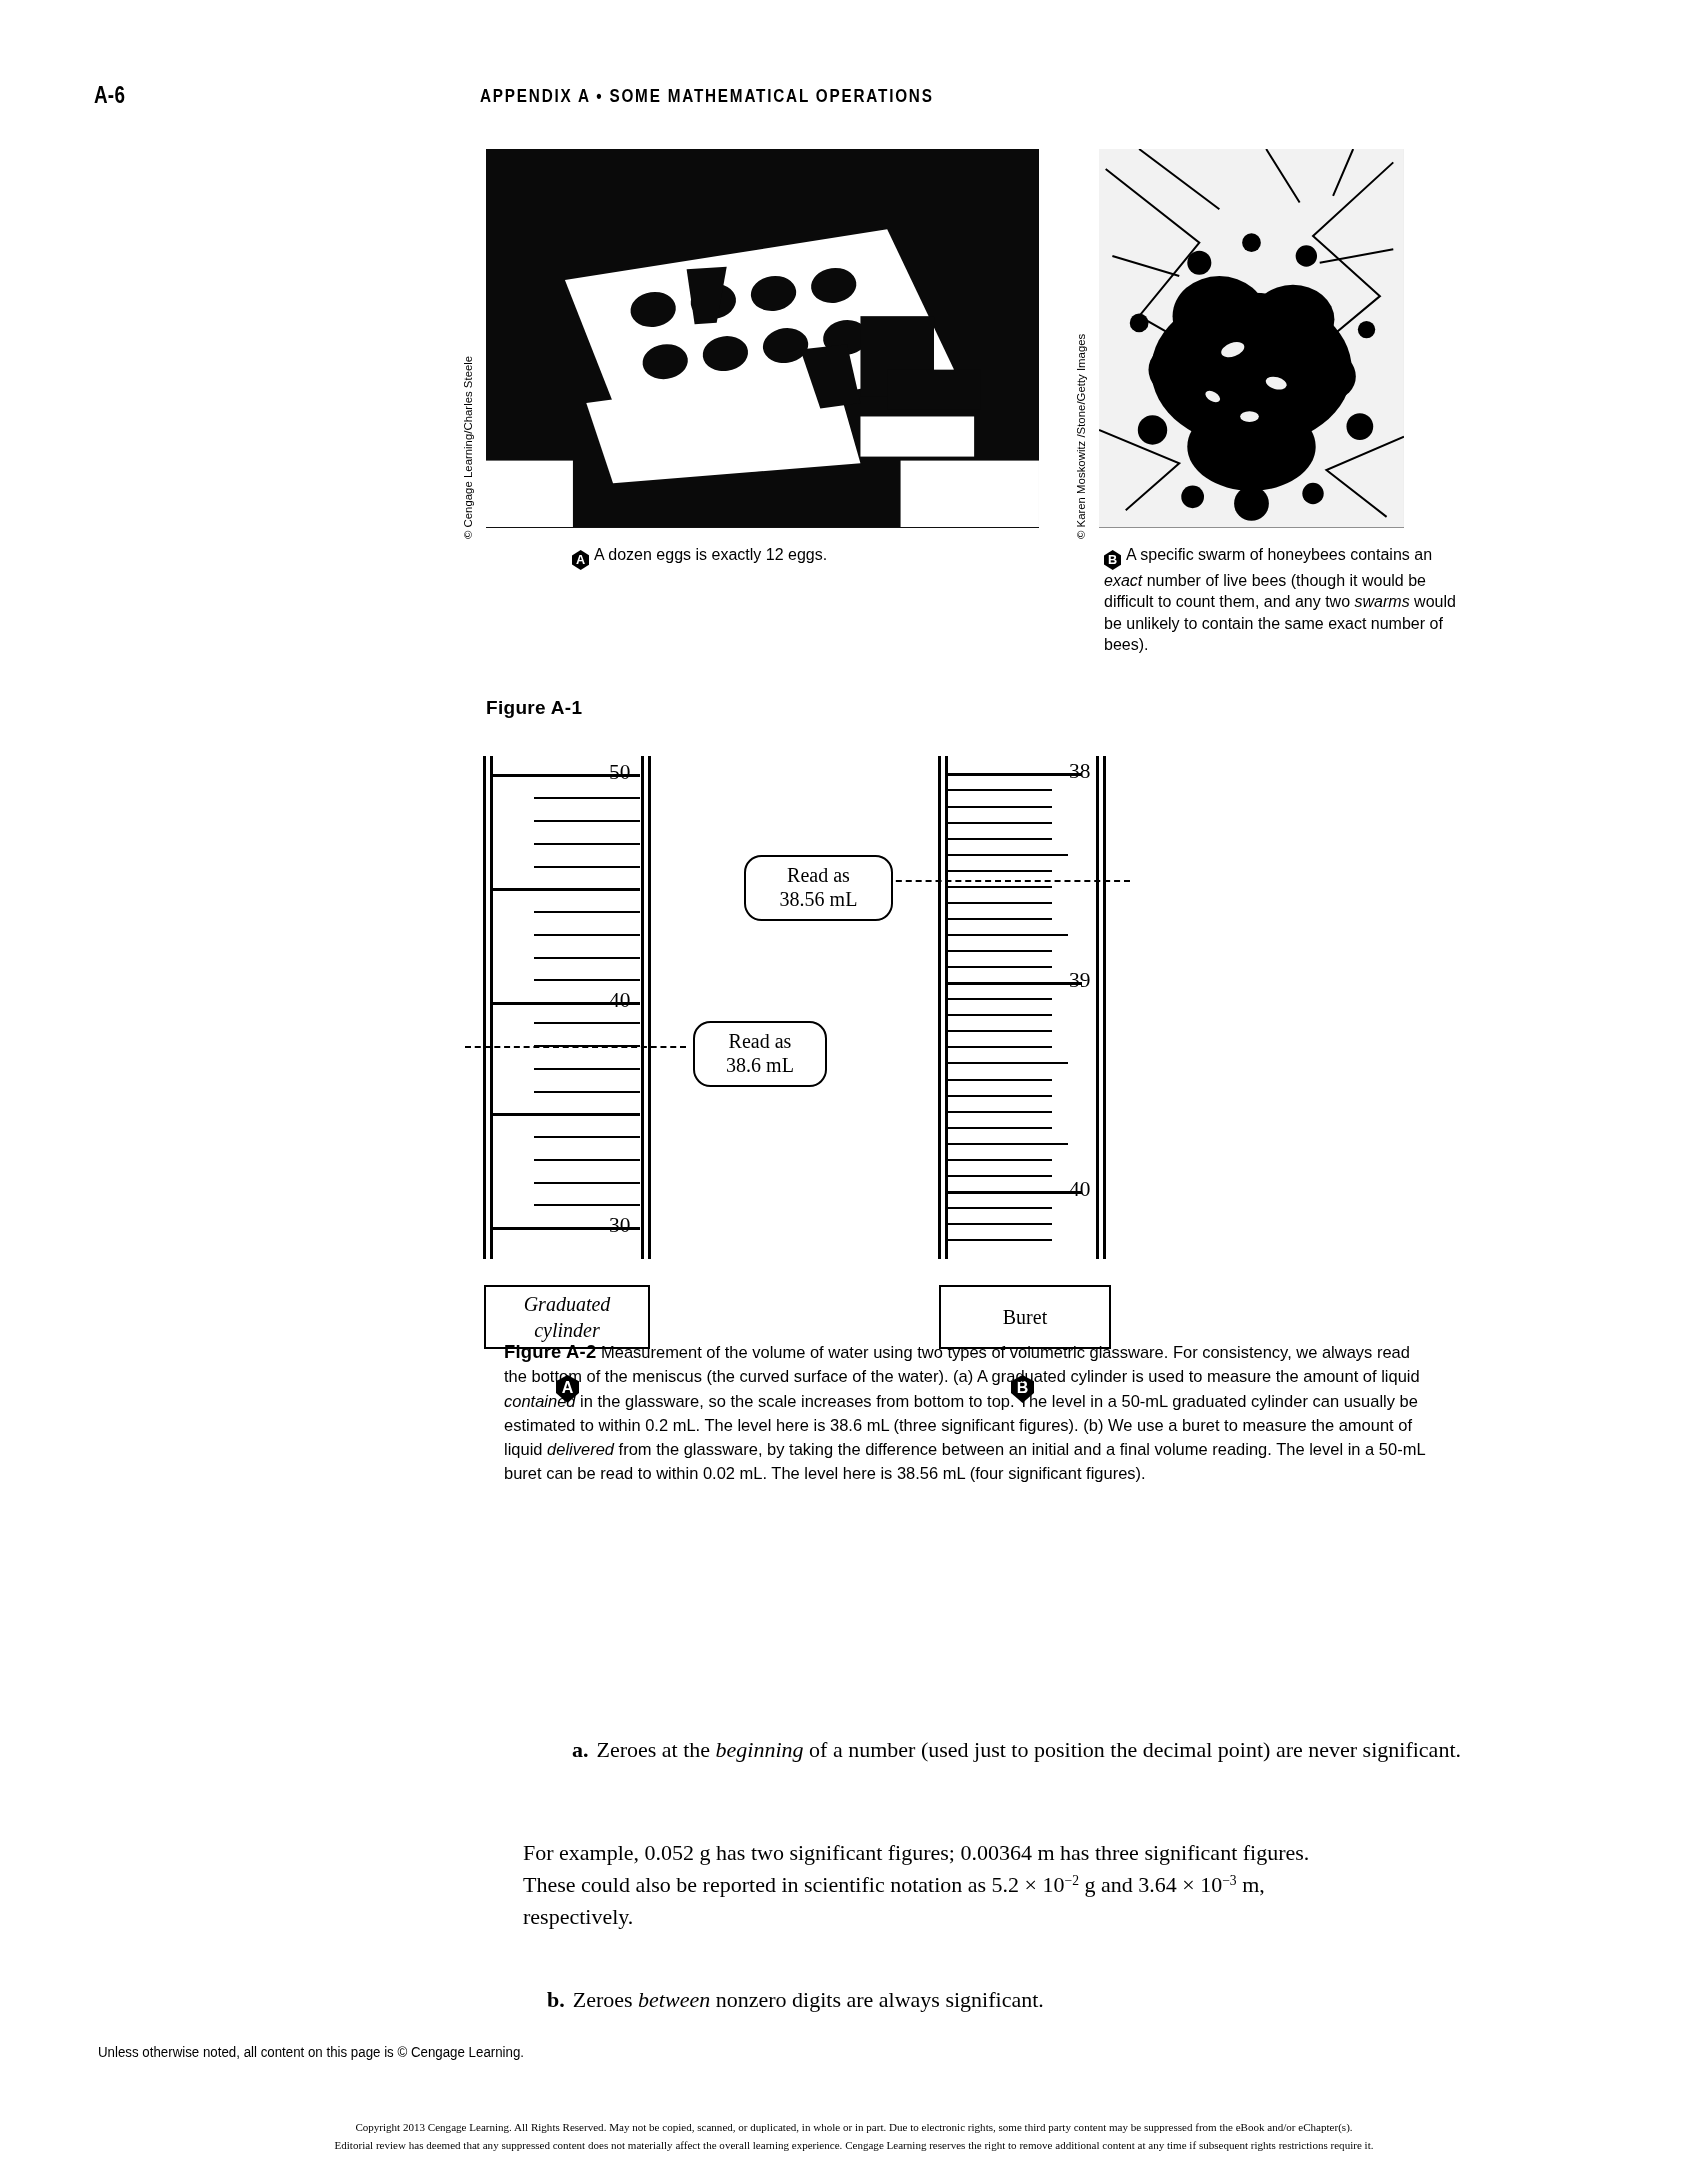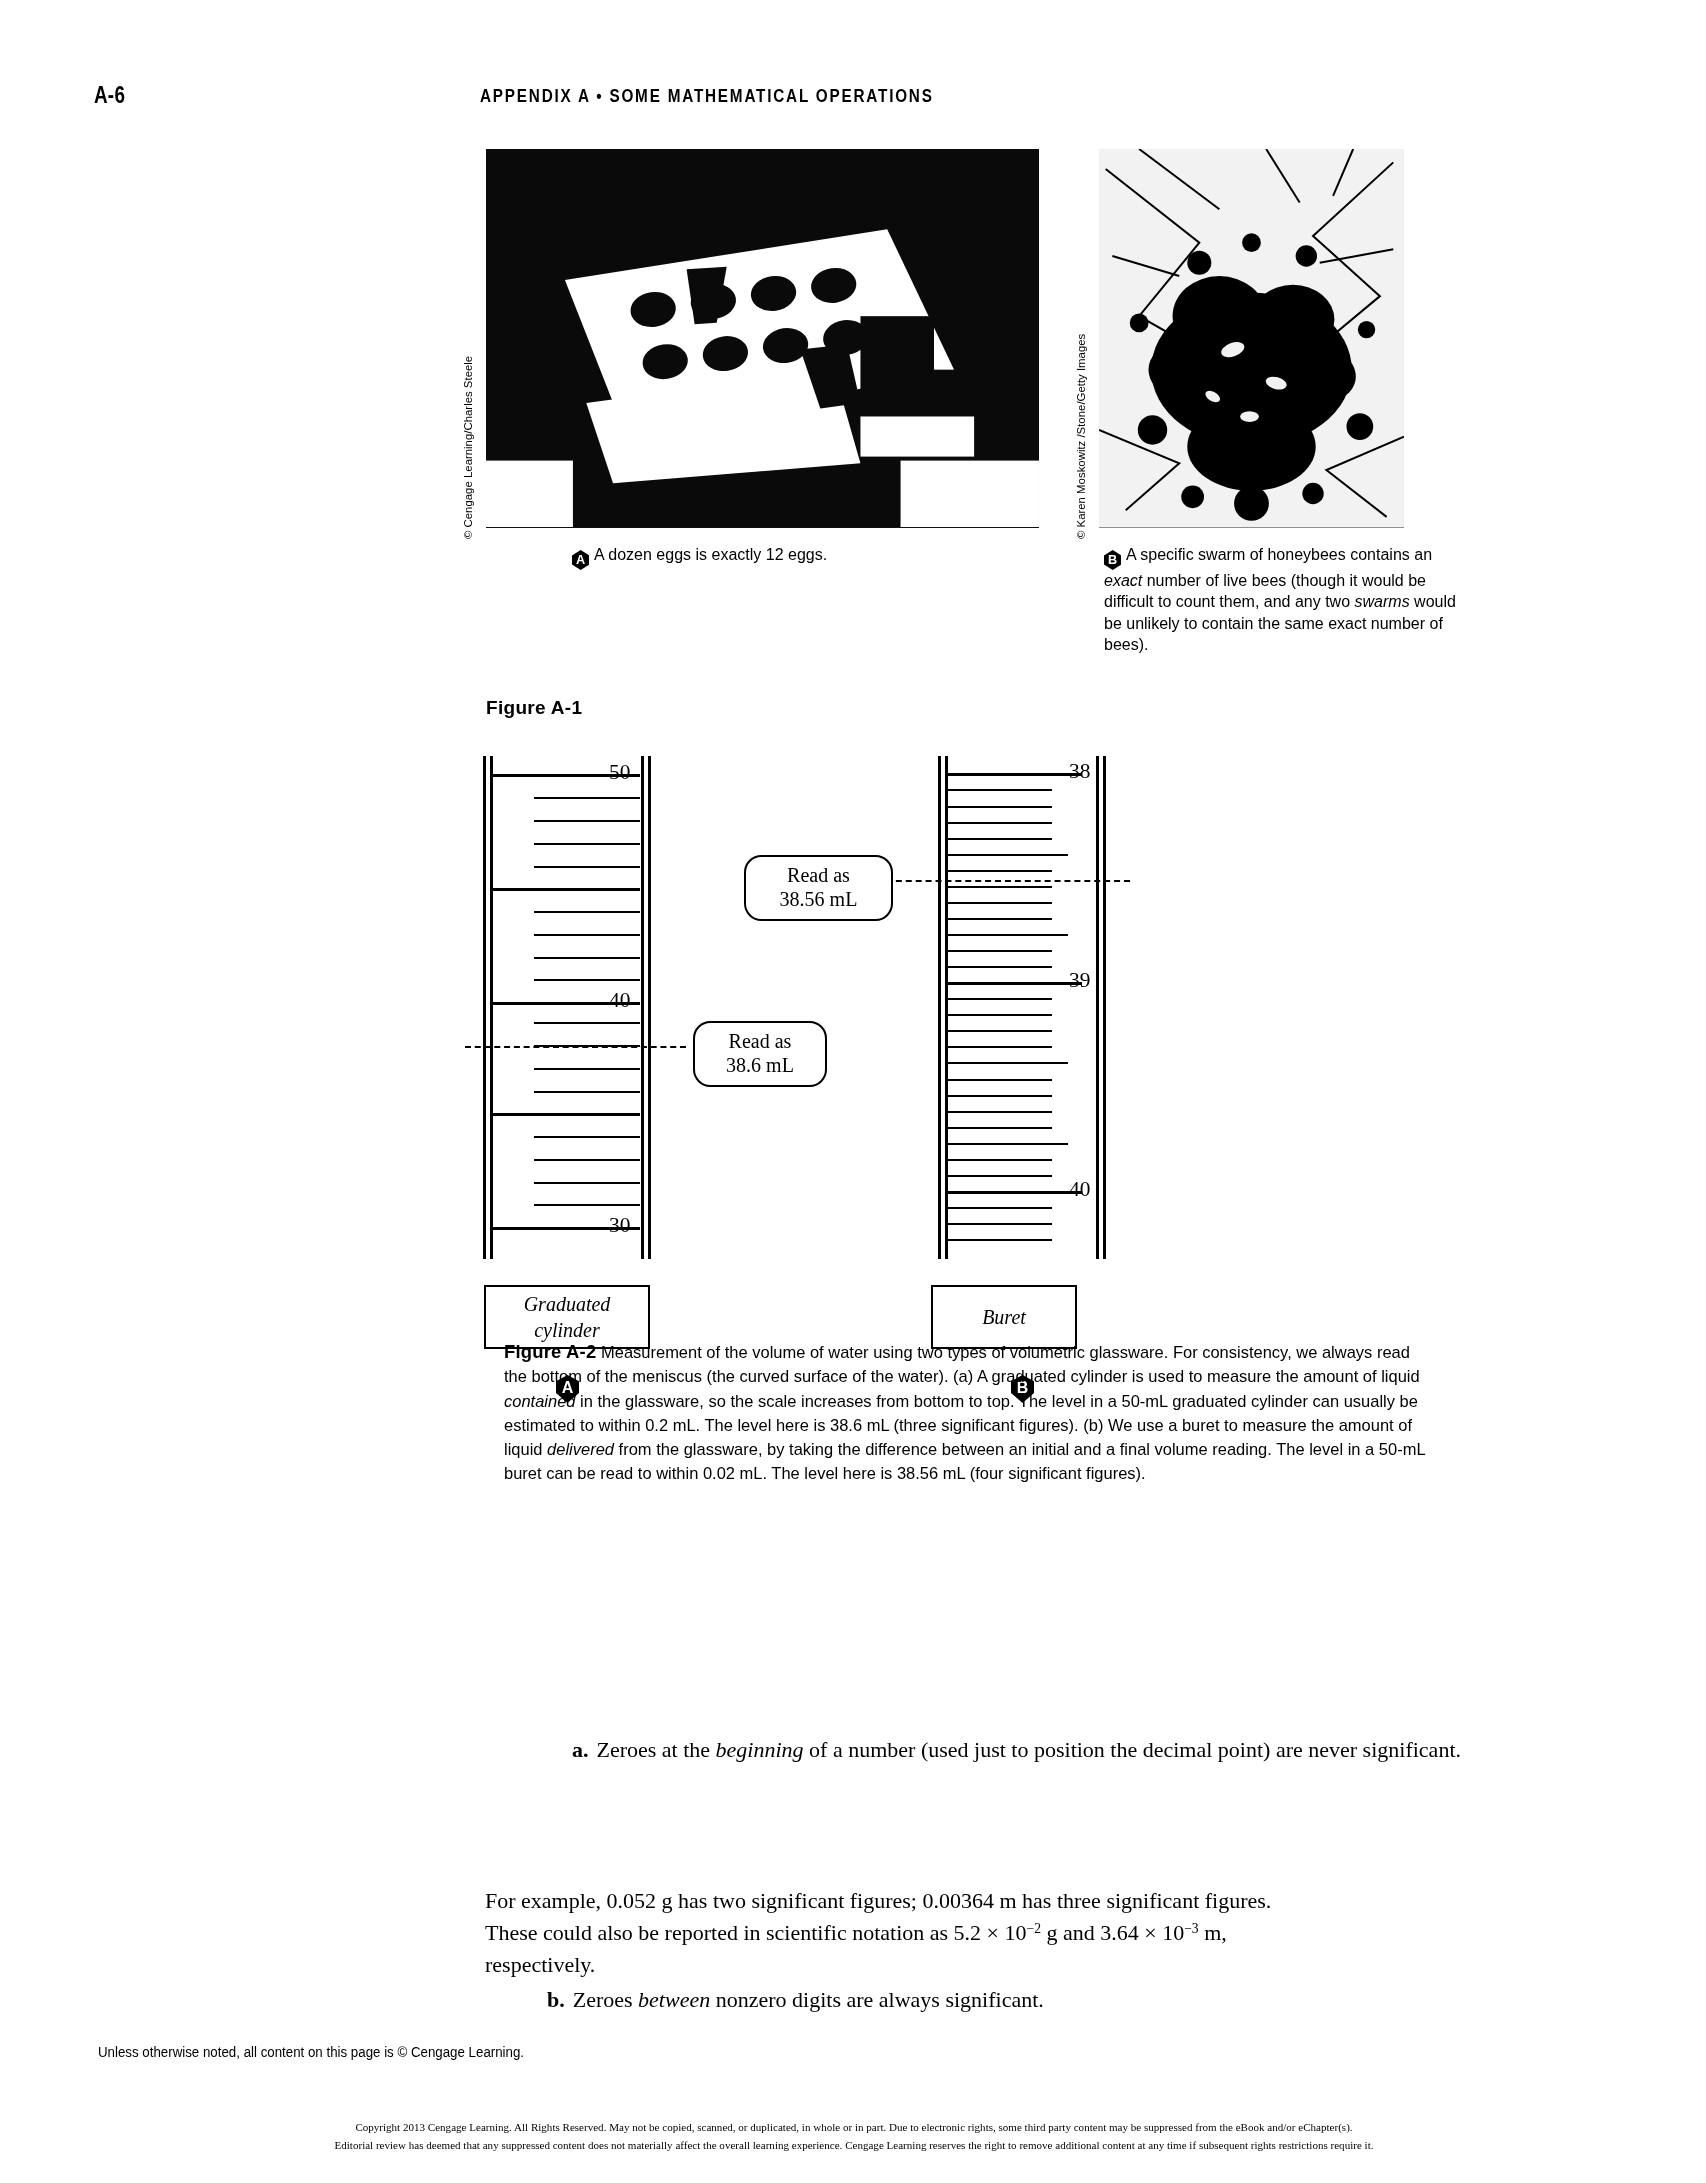--- a/index.html
+++ b/index.html
@@ -214,21 +214,21 @@
 
   
   .body-p {
     position: absolute;
     font-family: "Liberation Serif", serif;
     font-size: 22px;
     line-height: 1.46;
     color: #000;
   }
   #para-1 { left: 495px; top: 1599px; width: 964px; }
-  #para-2 { left: 485px; top: 1837px; width: 964px; text-align: justify; margin-top: 48px; }
+  #para-2 { left: 523px; top: 1837px; width: 964px; text-align: justify; }
   #para-2 .lastline { text-align: left; }
 
   .list-item {
     position: absolute;
     font-family: "Liberation Serif", serif;
     font-size: 22px;
     line-height: 1.46;
   }
   #item-2 { left: 529px; top: 1700px; width: 937px; }
   #item-2a { left: 572px; top: 1734px; width: 897px; }
@@ -457,21 +457,21 @@
       <div class="numlabel" style="left:146px; top:214px;">39</div>
       <div class="numlabel" style="left:146px; top:423px;">40</div>
 
       <div class="dashline" style="left:-47px; top:124px; width:254px;"></div>
 
       <div class="callout" style="left:-179px; top:99px; width:149px;">
         <div>Read as</div>
         <div>38.56 mL</div>
       </div>
 
-      <div class="vesselbox" style="left:8px; top:529px; width:146px; height:64px;font-style:italic;">
+      <div class="vesselbox" style="left:16px; top:529px; width:172px; height:64px;">
         <span>Buret</span>
       </div>
 
       <div class="panel-badge" style="left:88px; top:619px;">B</div>
     </div>
 
   </div>
 
   <div id="fig-a2-block"><b>Figure A-2</b><span> Measurement of the volume of water using two types of volumetric glassware. For consistency, we always read the bottom of the meniscus (the curved surface of the water). (a) A graduated cylinder is used to measure the amount of liquid </span><i>contained</i><span> in the glassware, so the scale increases from bottom to top. The level in a 50-mL graduated cylinder can usually be estimated to within 0.2 mL. The level here is 38.6 mL (three significant figures). (b) We use a buret to measure the amount of liquid </span><i>delivered</i><span> from the glassware, by taking the difference between an initial and a final volume reading. The level in a 50-mL buret can be read to within 0.02 mL. The level here is 38.56 mL (four significant figures).</span></div>
 

